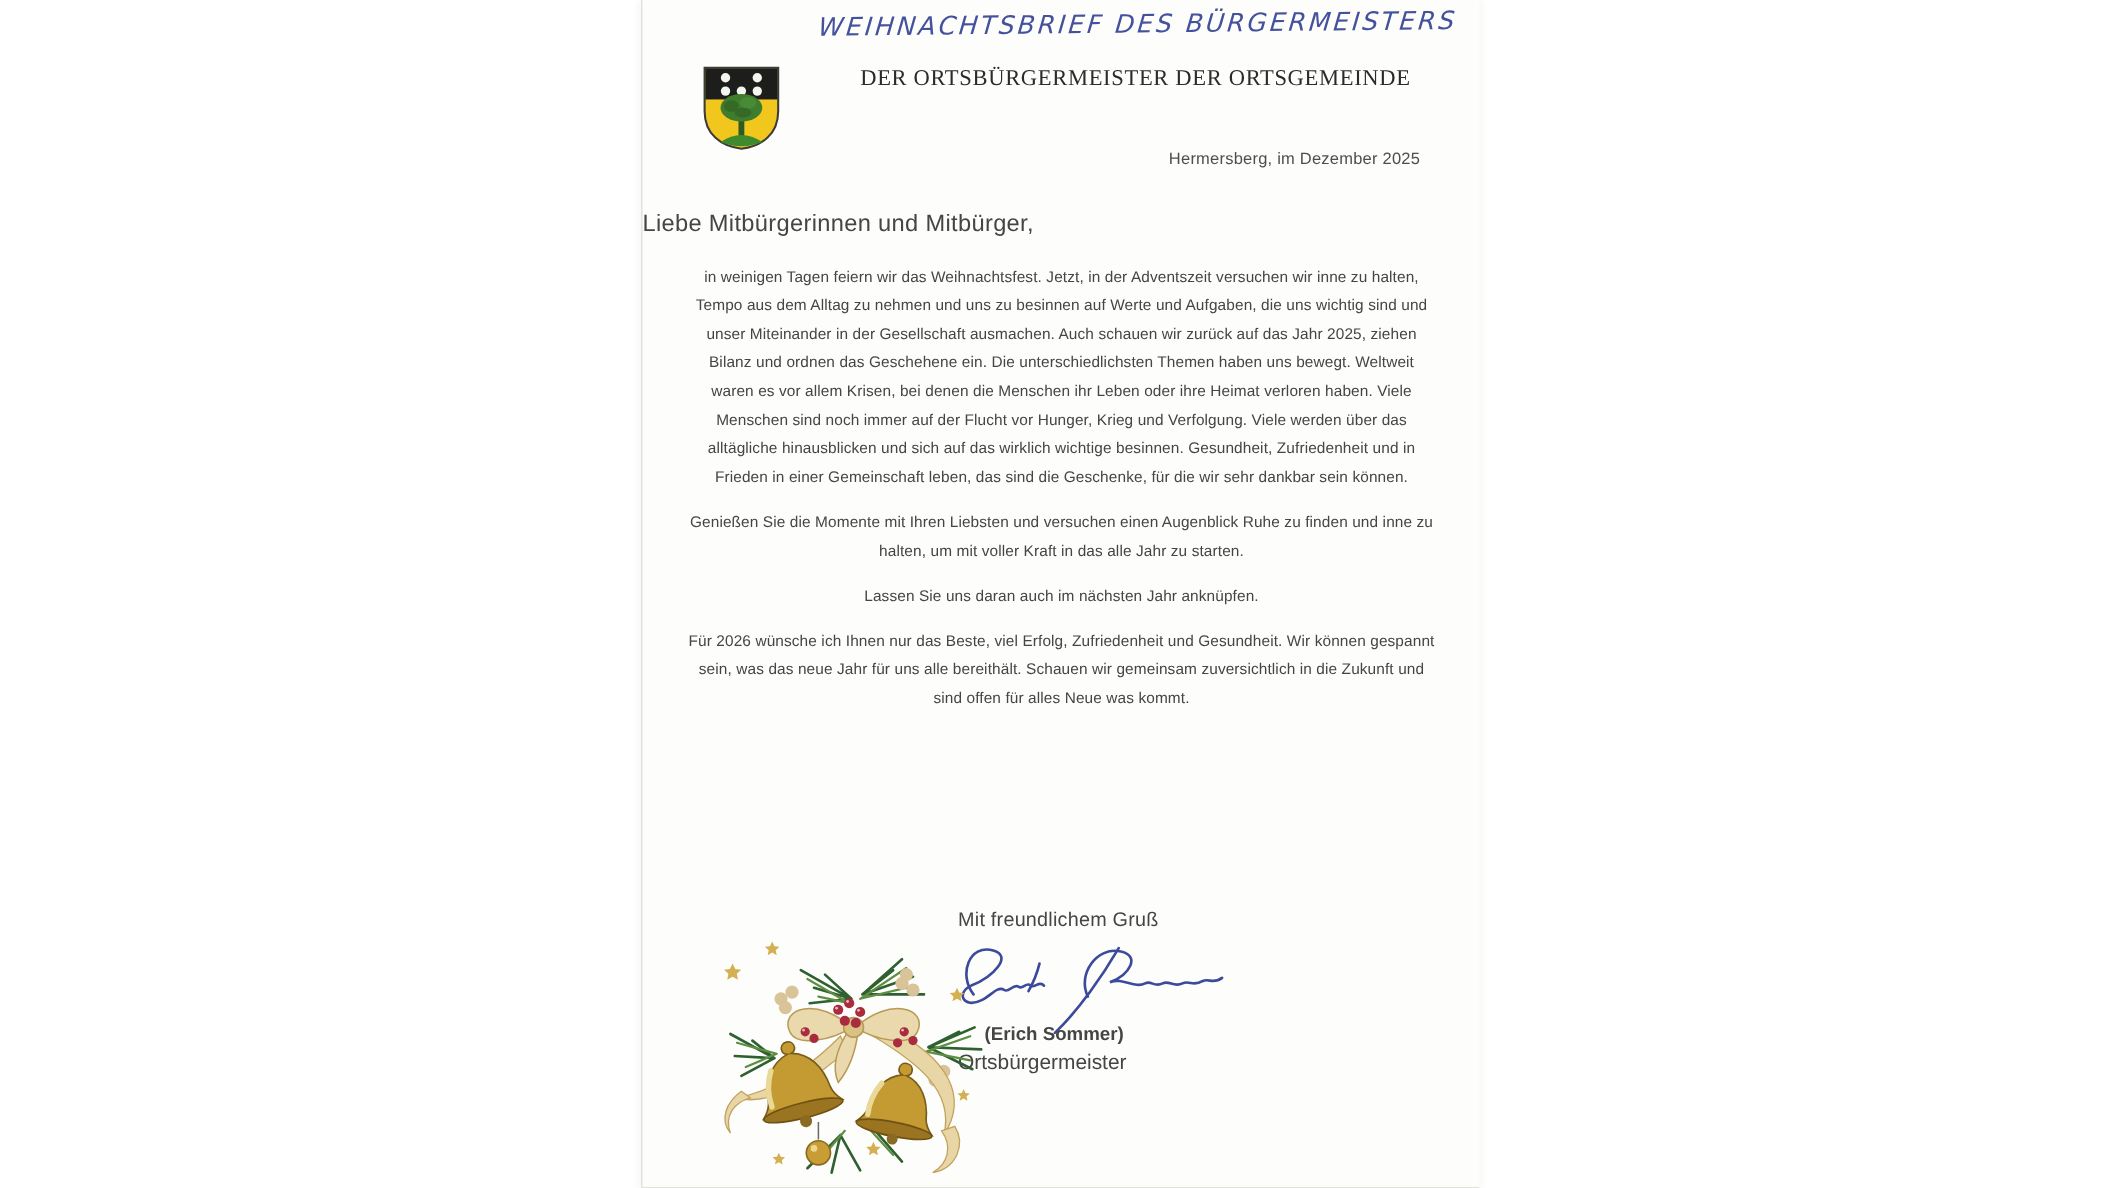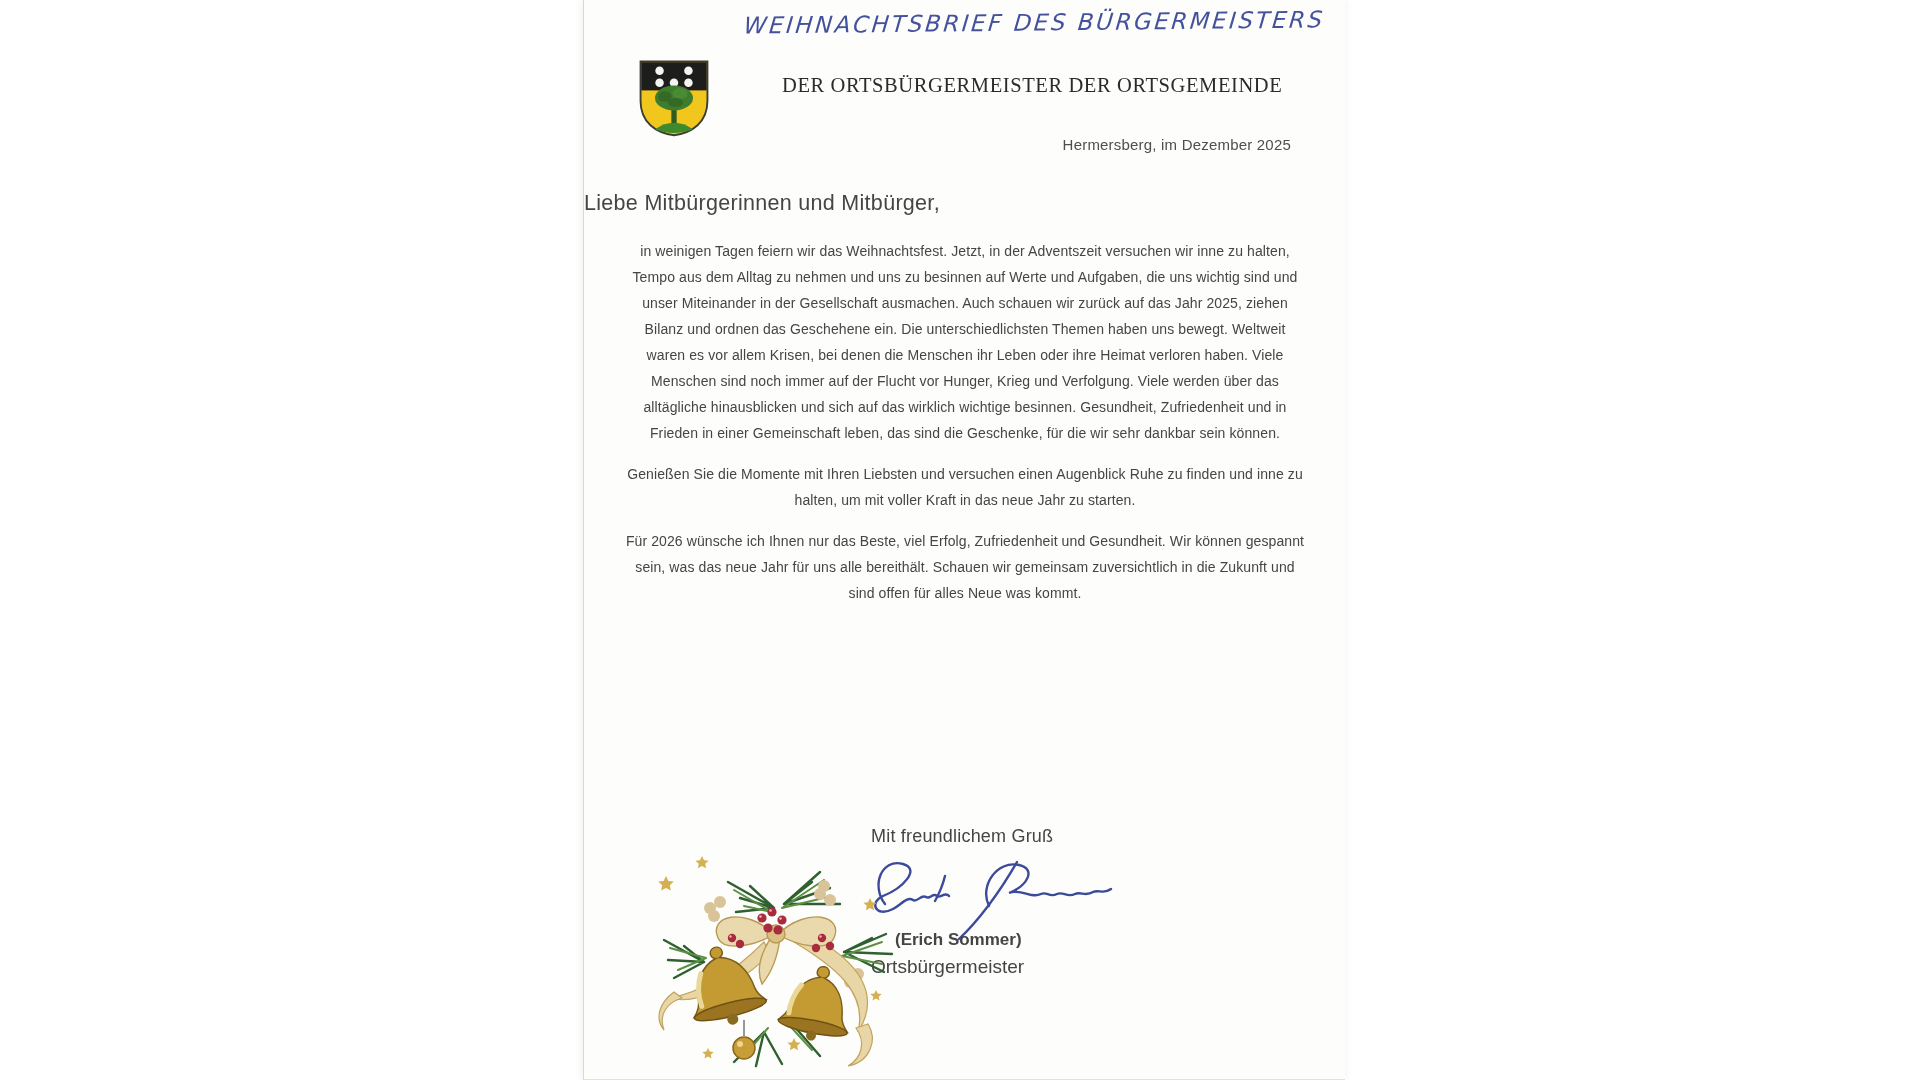--- a/index.html
+++ b/index.html
@@ -22,21 +22,20 @@
     transform:rotate(-0.6deg) skewX(-6deg);
     white-space:nowrap;
   }
   .letterhead{position:absolute;left:52px;top:56px;width:660px;}
   .coat-of-arms{position:absolute;left:0;top:2px;width:76px;height:80px;}
   .letterhead-text{
     position:absolute;left:146px;top:2px;width:520px;
     font-family:"Liberation Serif",serif;
     font-size:20.5px;line-height:26px;letter-spacing:0.6px;
     color:#2b2b29;
-    margin-top:14px;
   }
   .dateline{
     position:absolute;right:54px;top:136px;
     font-size:15px;color:#4e4e4c;letter-spacing:0.2px;
   }
   .salutation{
     position:absolute;left:0;top:191px;width:762px;
     text-align:left;font-size:21.5px;color:#454543;letter-spacing:0.3px;
   }
   .body-text{
@@ -79,21 +78,22 @@
         <div>DER ORTSBÜRGERMEISTER DER ORTSGEMEINDE</div>
       </div>
     </div>
 
     <div class="dateline">Hermersberg, im Dezember 2025</div>
 
     <div class="salutation">Liebe Mitbürgerinnen und Mitbürger,</div>
 
     <div class="body-text">
       <p>in weinigen Tagen feiern wir das Weihnachtsfest. Jetzt, in der Adventszeit versuchen wir inne zu halten, Tempo aus dem Alltag zu nehmen und uns zu besinnen auf Werte und Aufgaben, die uns wichtig sind und unser Miteinander in der Gesellschaft ausmachen. Auch schauen wir zurück auf das Jahr 2025, ziehen Bilanz und ordnen das Geschehene ein. Die unterschiedlichsten Themen haben uns bewegt. Weltweit waren es vor allem Krisen, bei denen die Menschen ihr Leben oder ihre Heimat verloren haben. Viele Menschen sind noch immer auf der Flucht vor Hunger, Krieg und Verfolgung. Viele werden über das alltägliche hinausblicken und sich auf das wirklich wichtige besinnen. Gesundheit, Zufriedenheit und in Frieden in einer Gemeinschaft leben, das sind die Geschenke, für die wir sehr dankbar sein können.</p>
-      <p>Genießen Sie die Momente mit Ihren Liebsten und versuchen einen Augenblick Ruhe zu finden und inne zu halten, um mit voller Kraft in das neue Jahr zu starten.</p>
+      <p>Genießen Sie die Momente mit Ihren Liebsten und versuchen einen Augenblick Ruhe zu finden und inne zu halten, um mit voller Kraft in das alle Jahr zu starten.</p>
+      <p>Lassen Sie uns daran auch im nächsten Jahr anknüpfen.</p>
       <p>Für 2026 wünsche ich Ihnen nur das Beste, viel Erfolg, Zufriedenheit und Gesundheit. Wir können gespannt sein, was das neue Jahr für uns alle bereithält. Schauen wir gemeinsam zuversichtlich in die Zukunft und sind offen für alles Neue was kommt.</p>
     </div>
 
     <div class="closing-block">
       <div class="closing-line">Mit freundlichem Gruß</div>
 
       <svg class="signature-svg" viewBox="0 0 280 110">
         <g fill="none" stroke="#3b4a9b" stroke-width="2.4" stroke-linecap="round">
           <path d="M26 60 C12 42 22 14 44 20 C62 25 44 44 24 52 C10 58 16 74 34 65 C42 61 48 52 54 56 C58 59 62 50 67 53 C71 56 74 48 78 52 C81 55 86 47 90 52"></path>
           <path d="M86 32 C84 40 80 50 76 57"></path>

